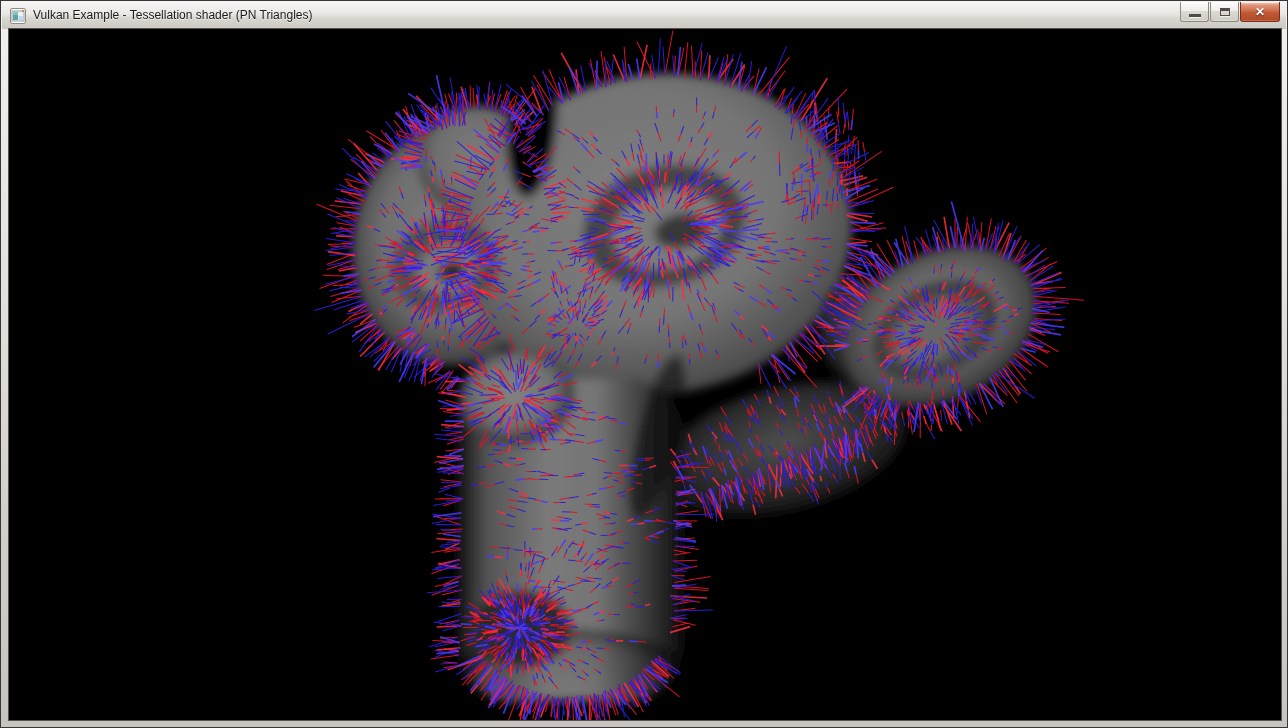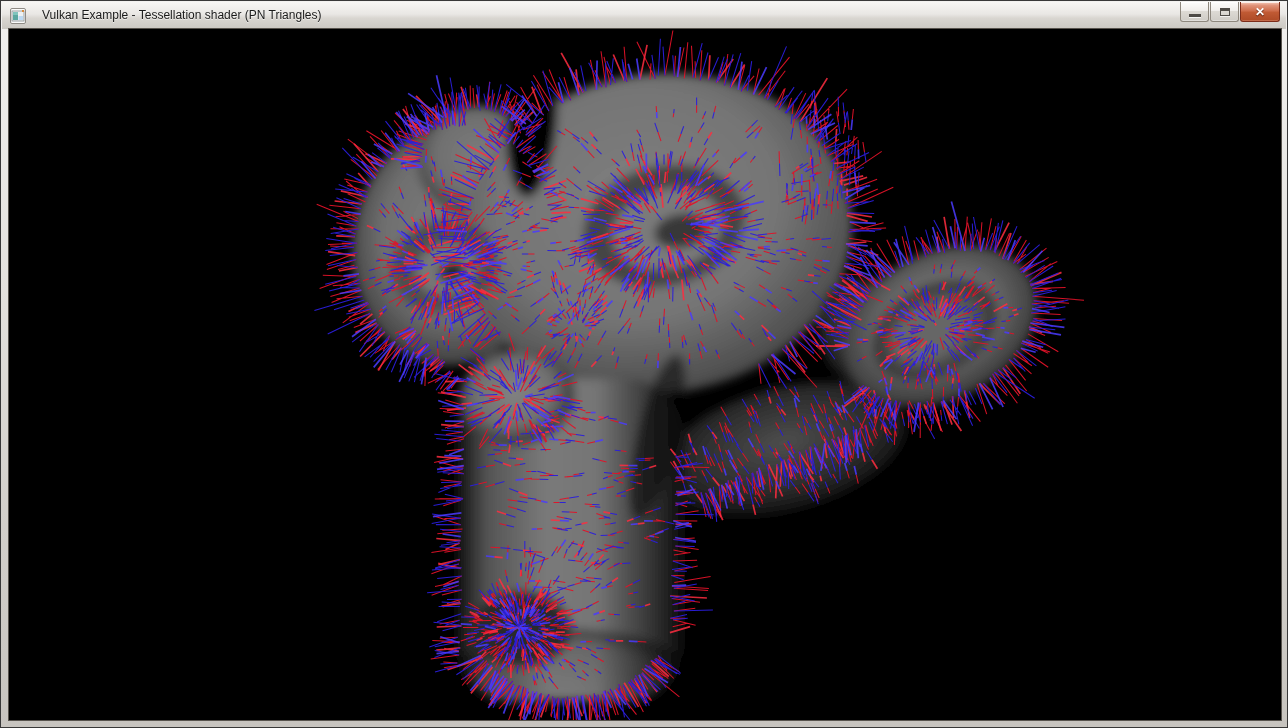--- a/index.html
+++ b/index.html
@@ -9,21 +9,21 @@
     background:linear-gradient(180deg,#f2f1ef 0%,#e3e1dd 40%,#d3d0cb 70%,#c7c4bf 100%);
     overflow:hidden;
   }
   .titlebar{
     position:absolute;left:1px;top:1px;right:1px;height:27px;
     background:linear-gradient(180deg,#f7f6f4 0%,#e9e7e4 45%,#d9d6d1 60%,#cbc8c2 100%);
     display:flex;align-items:center;
   }
   .app-icon{margin-left:8px;width:16px;height:16px;flex:0 0 auto;}
   .title-text{
-    margin-left:16px;font-size:12px;color:#1a1a1a;line-height:27px;
+    margin-left:7px;font-size:12px;color:#1a1a1a;line-height:27px;
     white-space:nowrap;text-shadow:0 1px 0 rgba(255,255,255,.6);
   }
   .caption-buttons{position:absolute;top:1px;right:7px;display:flex;gap:1px;}
   .cap-btn{
     height:20px;width:29px;box-sizing:border-box;padding:0;
     border:1px solid #8e887e;border-top:none;border-radius:0 0 3px 3px;
     background:linear-gradient(180deg,#fdfdfc 0%,#f0eeeb 45%,#dedbd5 46%,#cfccc6 100%);
     box-shadow:inset 0 1px 0 rgba(255,255,255,.85), inset 0 -1px 0 rgba(255,255,255,.35);
     display:flex;align-items:center;justify-content:center;cursor:default;
   }

